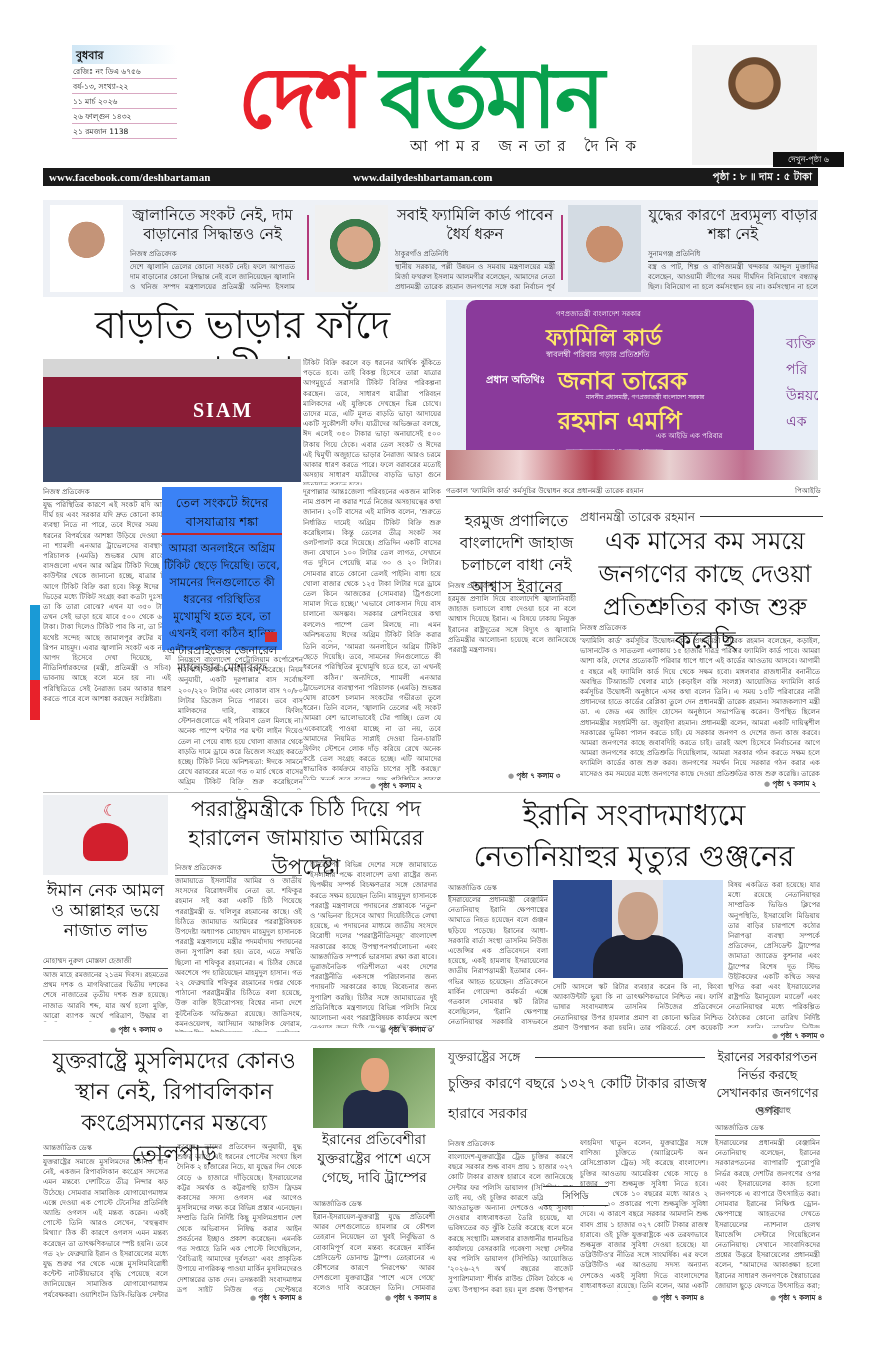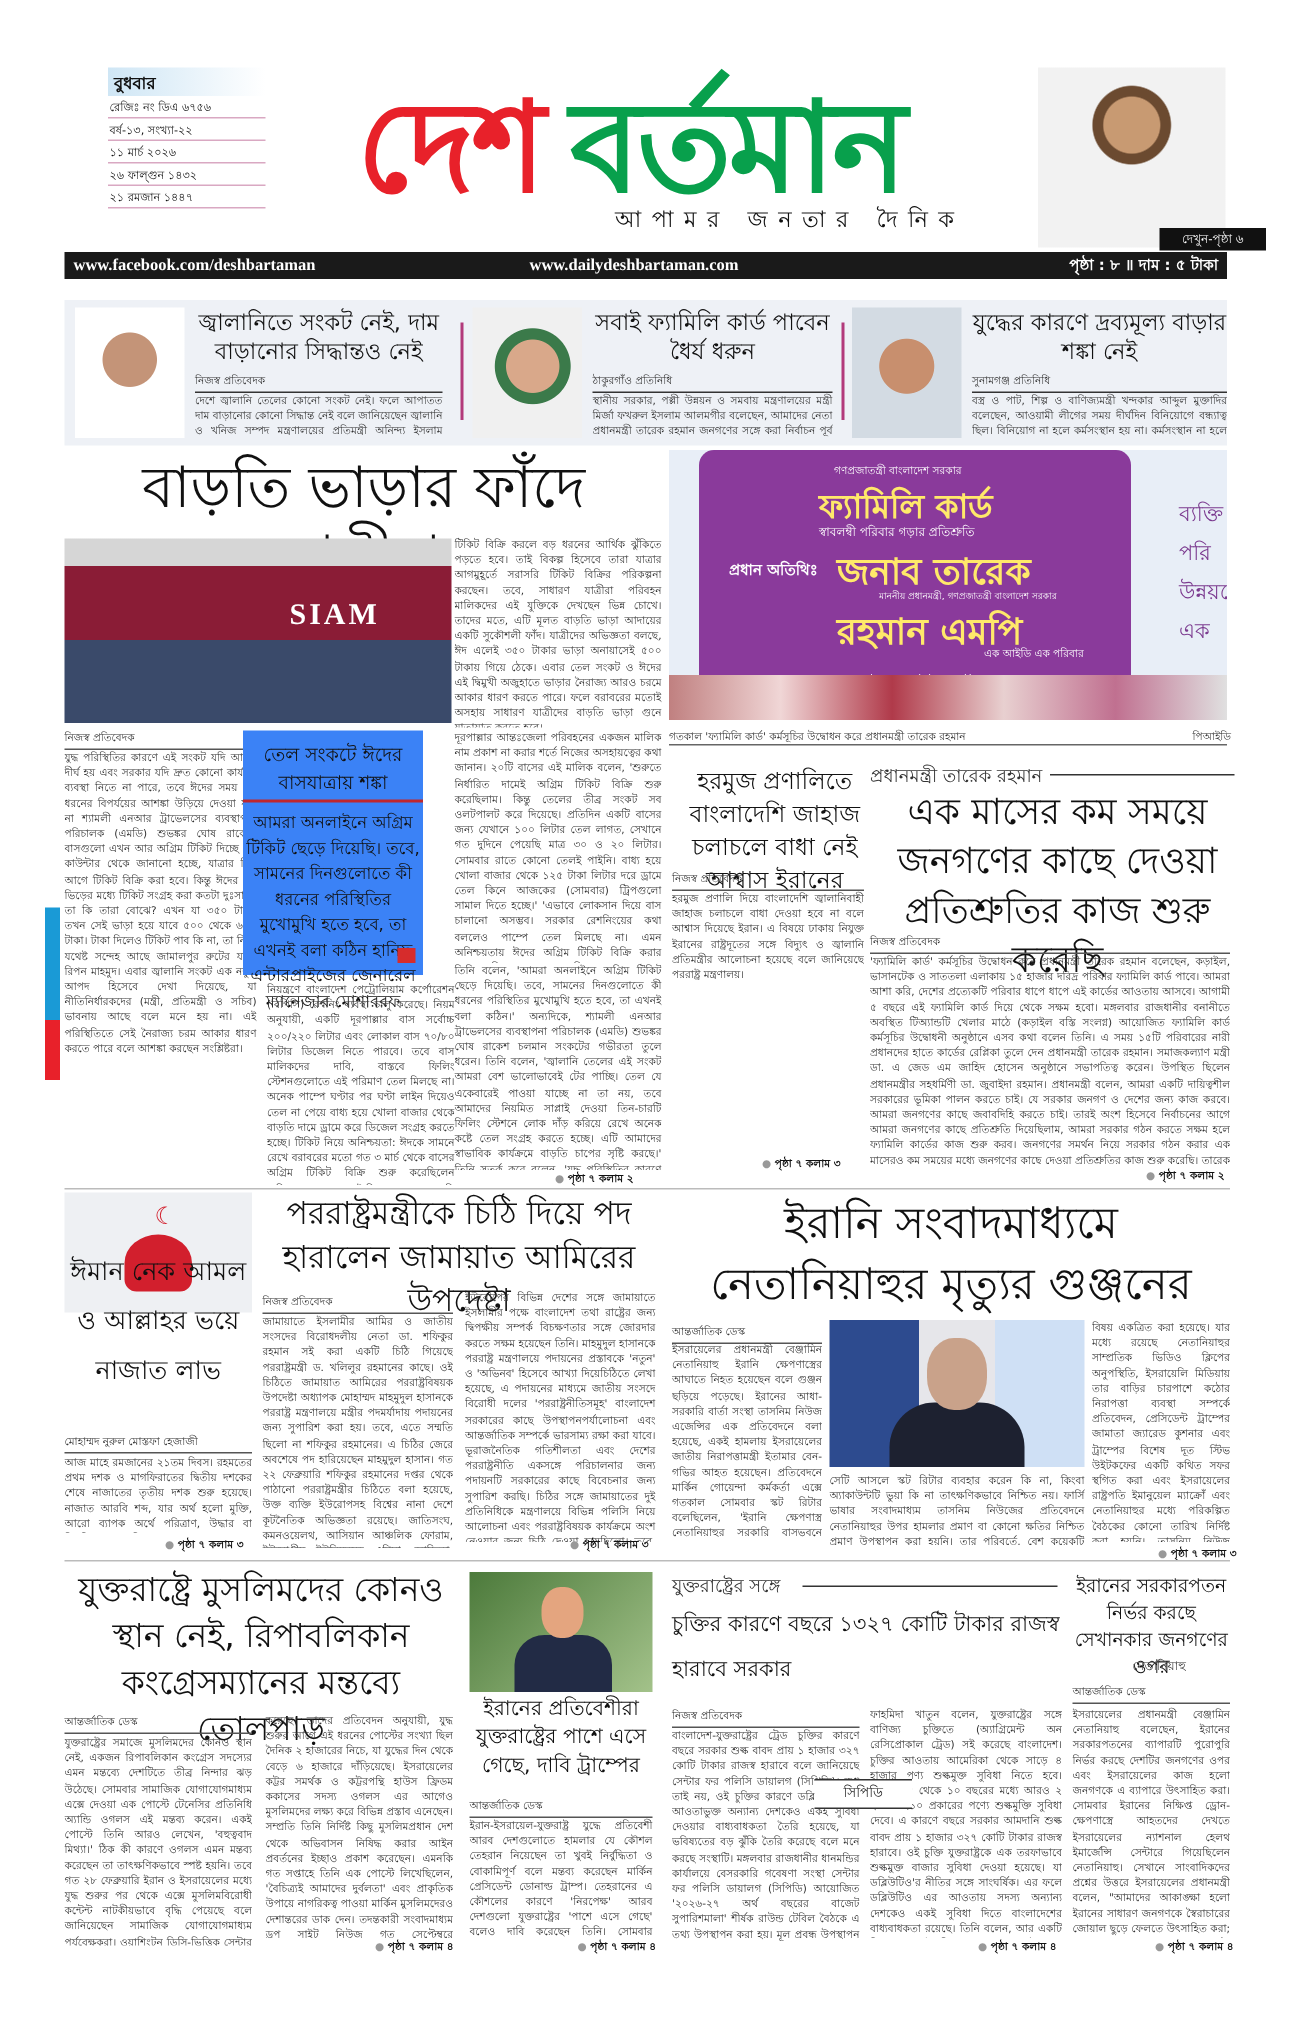--- a/index.html
+++ b/index.html
@@ -61,21 +61,21 @@
   .side-tab-red { left: 30px; top: 680px; width: 10px; height: 40px; background: #e8212a; }
 
   .hormuz-head { left: 448px; top: 510px; width: 137px; font-size: 15.5px; line-height: 22px; text-align: center; }
   .pm-kicker { left: 580px; top: 508px; font-size: 12px; color: #333; }
   .pm-kicker-line { left: 700px; top: 516px; width: 123px; height: 1px; background: #333; }
   .pm-head { left: 585px; top: 525px; width: 240px; font-size: 24px; line-height: 33px; text-align: center; }
 
   .mosque { left: 43px; top: 795px; width: 125px; height: 80px; background: #eef0f3; }
   .mosque-dome { position: absolute; left: 40px; top: 28px; width: 45px; height: 38px; background: #d21f2d; border-radius: 50% 50% 8px 8px; }
   .mosque-moon { position: absolute; left: 60px; top: 6px; color: #d21f2d; font-size: 16px; }
-  .iman-head { left: 43px; top: 832px; width: 125px; font-size: 17px; line-height: 33px; text-align: center; }
+  .iman-head { left: 43px; top: 880px; width: 125px; font-size: 17px; line-height: 20px; text-align: center; }
   .jamaat-head { left: 175px; top: 795px; width: 262px; font-size: 21px; line-height: 29px; text-align: center; }
   .iran-head { left: 448px; top: 795px; width: 372px; font-size: 29px; line-height: 41px; text-align: center; }
   .netan-photo { left: 553px; top: 880px; width: 170px; height: 98px; background: linear-gradient(90deg,#2d4b8f 0 35%,#e6e6ea 35% 65%,#cfe0f5 65% 100%); overflow: hidden; }
   .netan-face { position: absolute; left: 65px; top: 12px; width: 40px; height: 48px; border-radius: 45%; background: #c9a28a; }
   .netan-suit { position: absolute; left: 40px; top: 55px; width: 90px; height: 50px; background: #1d2130; border-radius: 30px 30px 0 0; }
 
   .us-head { left: 43px; top: 1045px; width: 262px; font-size: 22px; line-height: 31px; text-align: center; }
   .trump-photo { left: 313px; top: 1048px; width: 122px; height: 80px; background: linear-gradient(135deg,#4c7a3b,#a3c28a); overflow: hidden; }
   .trump-face { position: absolute; left: 48px; top: 10px; width: 28px; height: 34px; border-radius: 45%; background: #e4a57f; }
   .trump-suit { position: absolute; left: 30px; top: 42px; width: 65px; height: 45px; background: #222b45; border-radius: 20px 20px 0 0; }
@@ -90,21 +90,21 @@
 </style>
 </head>
 <body>
 
 <div class="abs date-box">
   <div class="date-day">বুধবার</div>
   <div class="date-line">রেজিঃ নং ডিএ ৬৭৫৬</div>
   <div class="date-line">বর্ষ-১৩, সংখ্যা-২২</div>
   <div class="date-line">১১ মার্চ ২০২৬</div>
   <div class="date-line">২৬ ফাল্গুন ১৪৩২</div>
-  <div class="date-line">২১ রমজান ১৪৪৭</div>
+  <div class="date-line">২১ রমজান 1138</div>
 </div>
 
 <div class="abs logo">
   <span class="logo-red">দেশ</span>
   <span class="logo-green">বর্তমান</span>
 </div>
 <div class="abs tagline">আপামর জনতার দৈনিক</div>
 <div class="abs hero-photo"></div>
 <div class="abs hero-tag">দেখুন-পৃষ্ঠা ৬</div>
 

